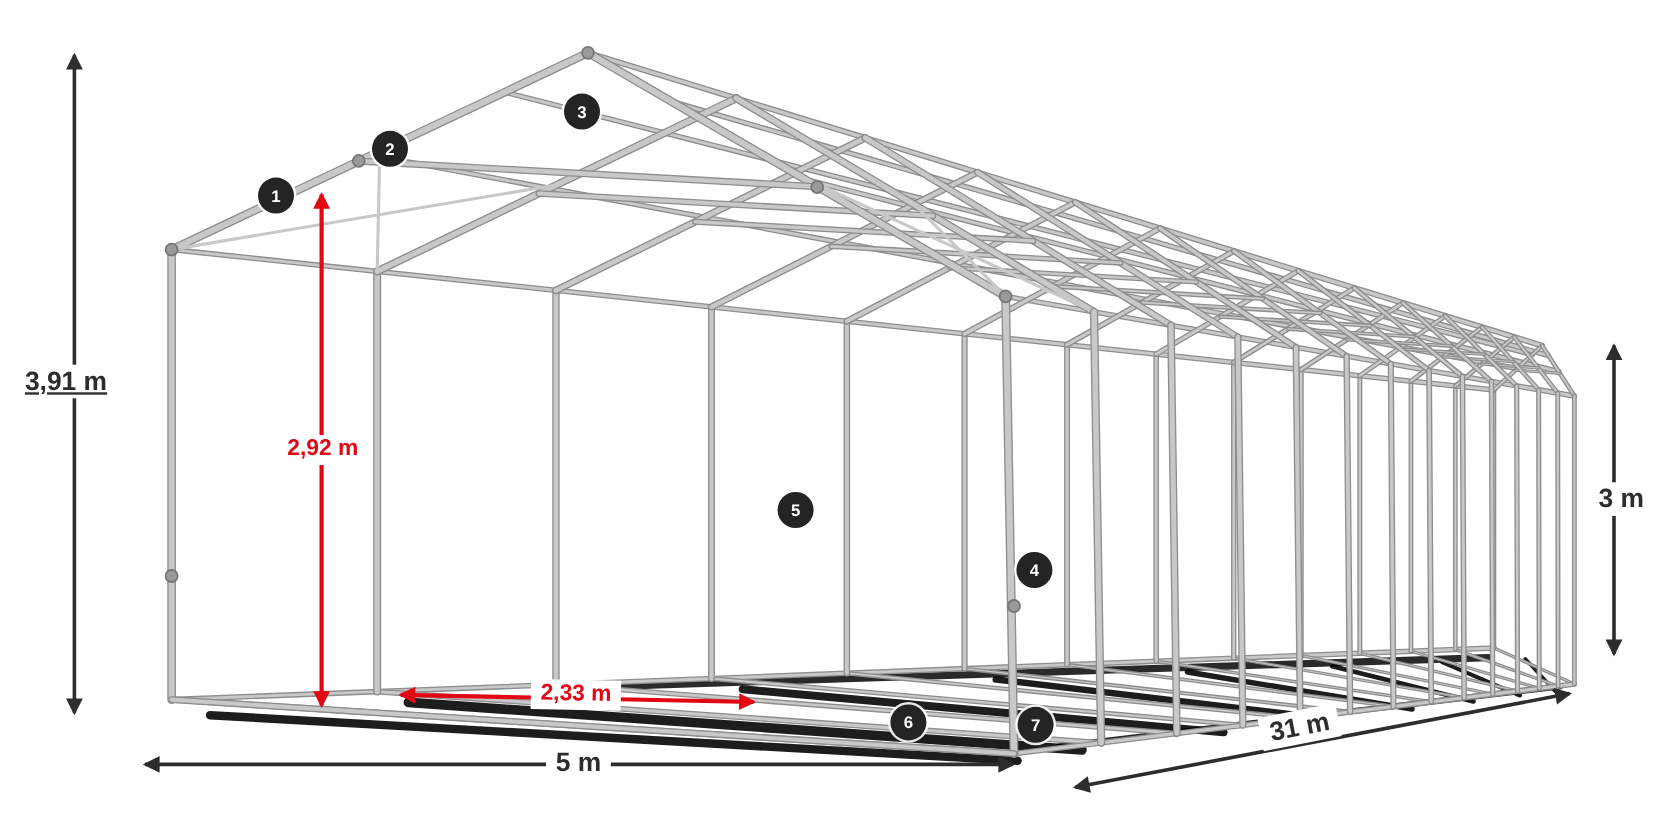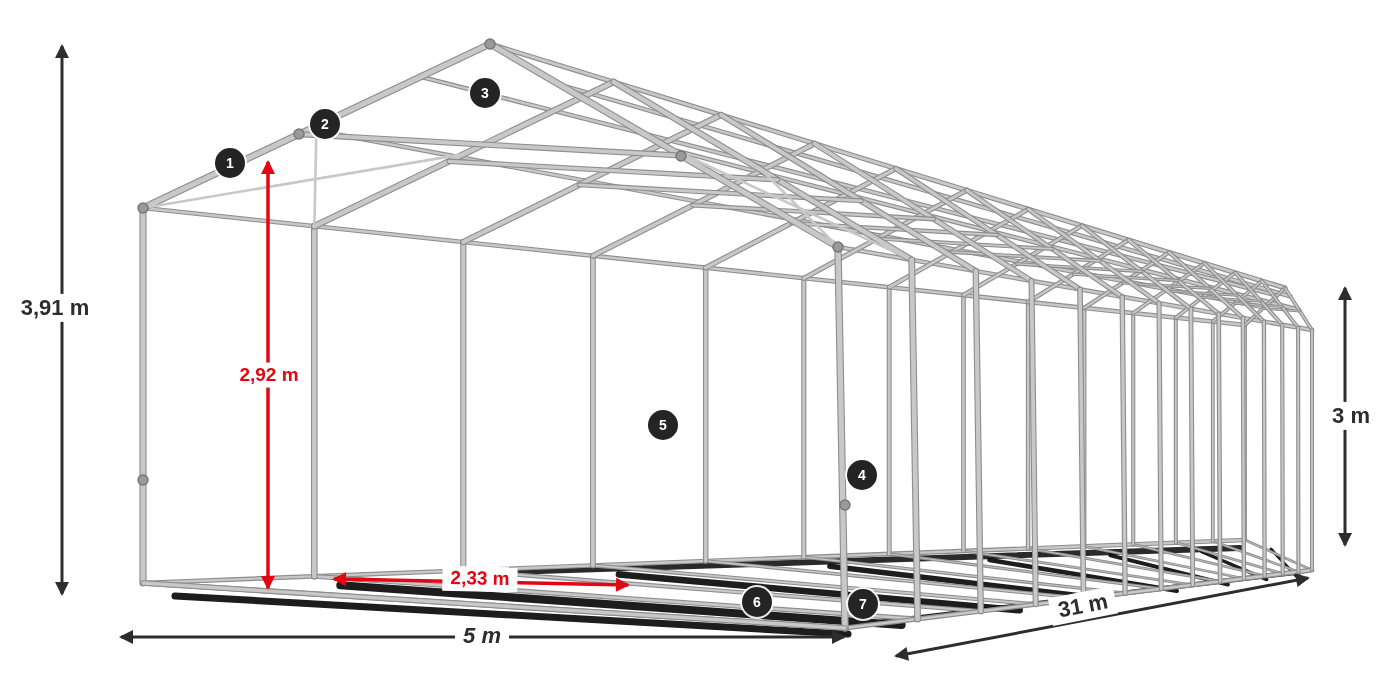--- a/index.html
+++ b/index.html
@@ -253,24 +253,24 @@
       </marker>
     </defs>
     <line x1="62" y1="46" x2="62" y2="594" stroke="#2d2d2d" stroke-width="3" marker-start="url(#mb)" marker-end="url(#mb)"></line>
     <line x1="268" y1="162" x2="268" y2="588" stroke="#e30613" stroke-width="3.5" marker-start="url(#mr)" marker-end="url(#mr)"></line>
     <line x1="1345" y1="288" x2="1345" y2="545" stroke="#2d2d2d" stroke-width="3" marker-start="url(#mb)" marker-end="url(#mb)"></line>
     <line x1="121" y1="637" x2="844" y2="637" stroke="#2d2d2d" stroke-width="3" marker-start="url(#mb)" marker-end="url(#mb)"></line>
     <line x1="896" y1="656" x2="1308" y2="578" stroke="#2d2d2d" stroke-width="3" marker-start="url(#mb)" marker-end="url(#mb)"></line>
     <line x1="334" y1="579" x2="628" y2="585" stroke="#e30613" stroke-width="3.5" marker-start="url(#mr)" marker-end="url(#mr)"></line>
   </svg>
 
-  <div class="dim-label" style="left:55px;top:308px;">3,91 m</div>
+  <div class="dim-label" style="left:55px;top:318px;text-decoration:underline;">3,91 m</div>
   <div class="dim-label small red" style="left:269px;top:375px;">2,92 m</div>
   <div class="dim-label" style="left:1351px;top:416px;">3 m</div>
-  <div class="dim-label" style="left:482px;top:636px;font-style:italic;">5 m</div>
+  <div class="dim-label" style="left:482px;top:636px;">5 m</div>
   <div class="dim-label rot-length" style="left:1083px;top:606px;">31 m</div>
   <div class="dim-label small red rot-spacing" style="left:480px;top:579px;">2,33 m</div>
 
   <div class="badge" style="left:230px;top:163px;">1</div>
   <div class="badge" style="left:325px;top:124px;">2</div>
   <div class="badge" style="left:485px;top:93px;">3</div>
   <div class="badge" style="left:862px;top:475px;">4</div>
   <div class="badge" style="left:663px;top:425px;">5</div>
   <div class="badge" style="left:757px;top:602px;">6</div>
   <div class="badge" style="left:863px;top:604px;">7</div>

